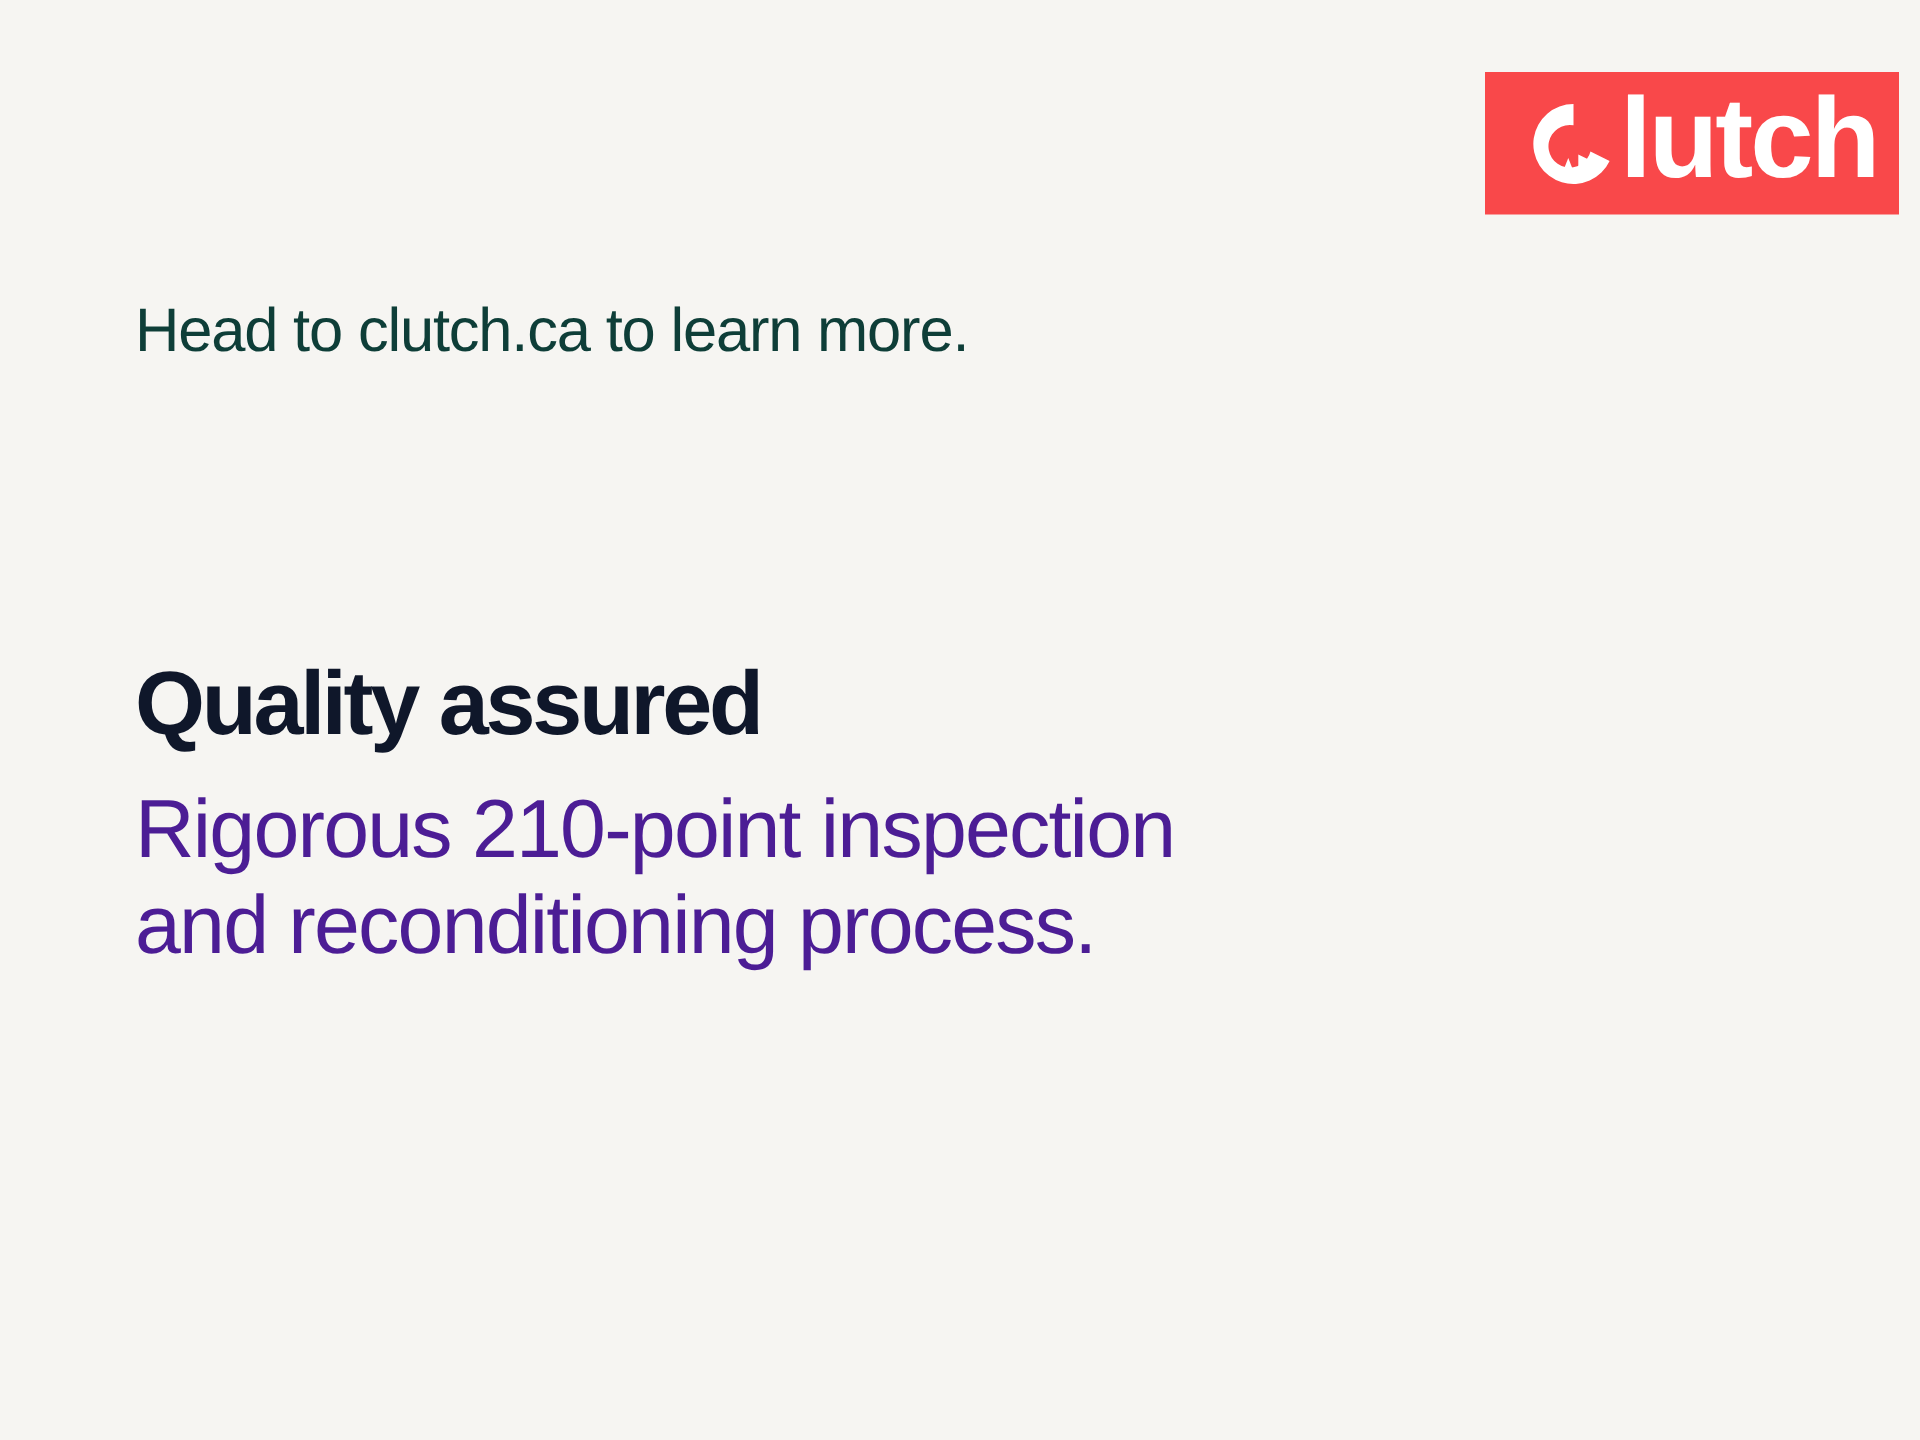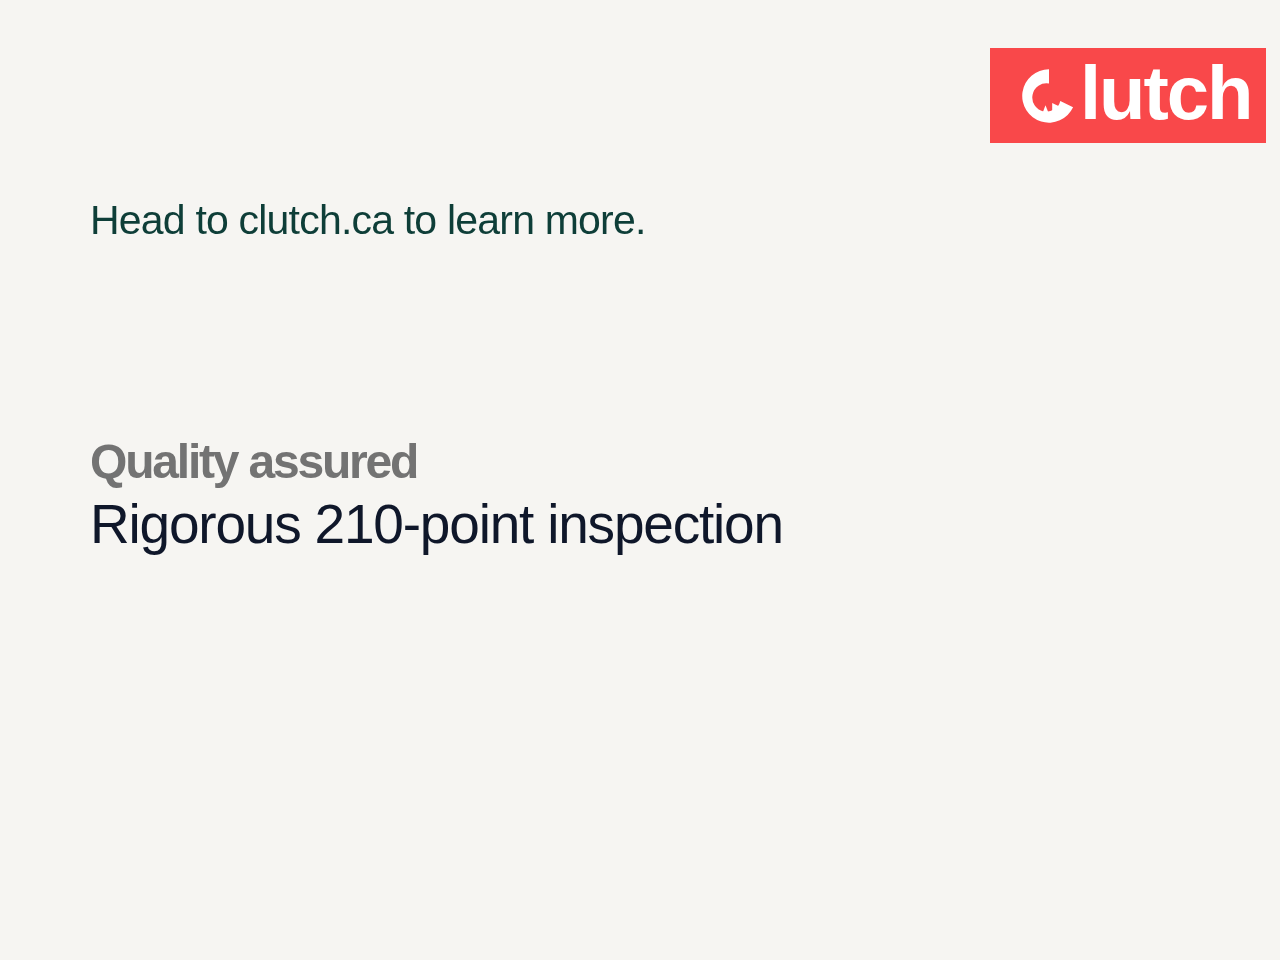--- a/index.html
+++ b/index.html
@@ -73,33 +73,33 @@
 
   
   #headline-block {
     position: absolute;
     left: 90px;
     top: 437px;
     width: 900px;
   }
 
   #headline {
-    font-size: 48px;
+    font-size: 60px;
     font-weight: bold;
-    color: #737373;
+    color: #0f172a;
     letter-spacing: -2.2px;
     line-height: 1.06;
-    margin: 0 0 4px 0;
+    margin: 0 0 19px 0;
     white-space: nowrap;
   }
 
   #subhead {
     font-size: 55px;
     font-weight: 400;
-    color: #0f172a;
+    color: #4c1d95;
     letter-spacing: -1.2px;
     line-height: 1.18;
     margin: 0;
   }
 
   .subhead-line {
     display: block;
     white-space: nowrap;
   }
 </style>
@@ -124,16 +124,17 @@
       <span id="brand-wordmark-text">lutch</span>
     </div>
   </div>
 
   <div id="eyebrow">Head to clutch.ca to learn more.</div>
 
   <div id="headline-block">
     <h1 id="headline">Quality assured</h1>
     <p id="subhead">
       <span class="subhead-line">Rigorous 210-point inspection</span>
+      <span class="subhead-line">and reconditioning process.</span>
     </p>
   </div>
 
 </div>
 
 </body></html>

